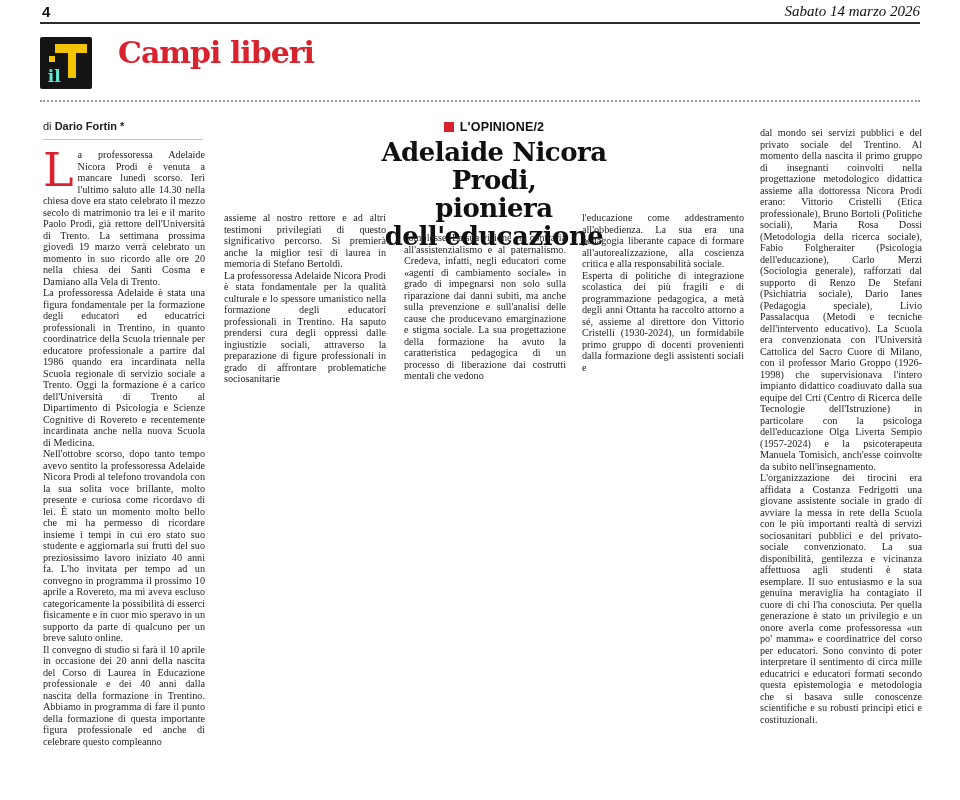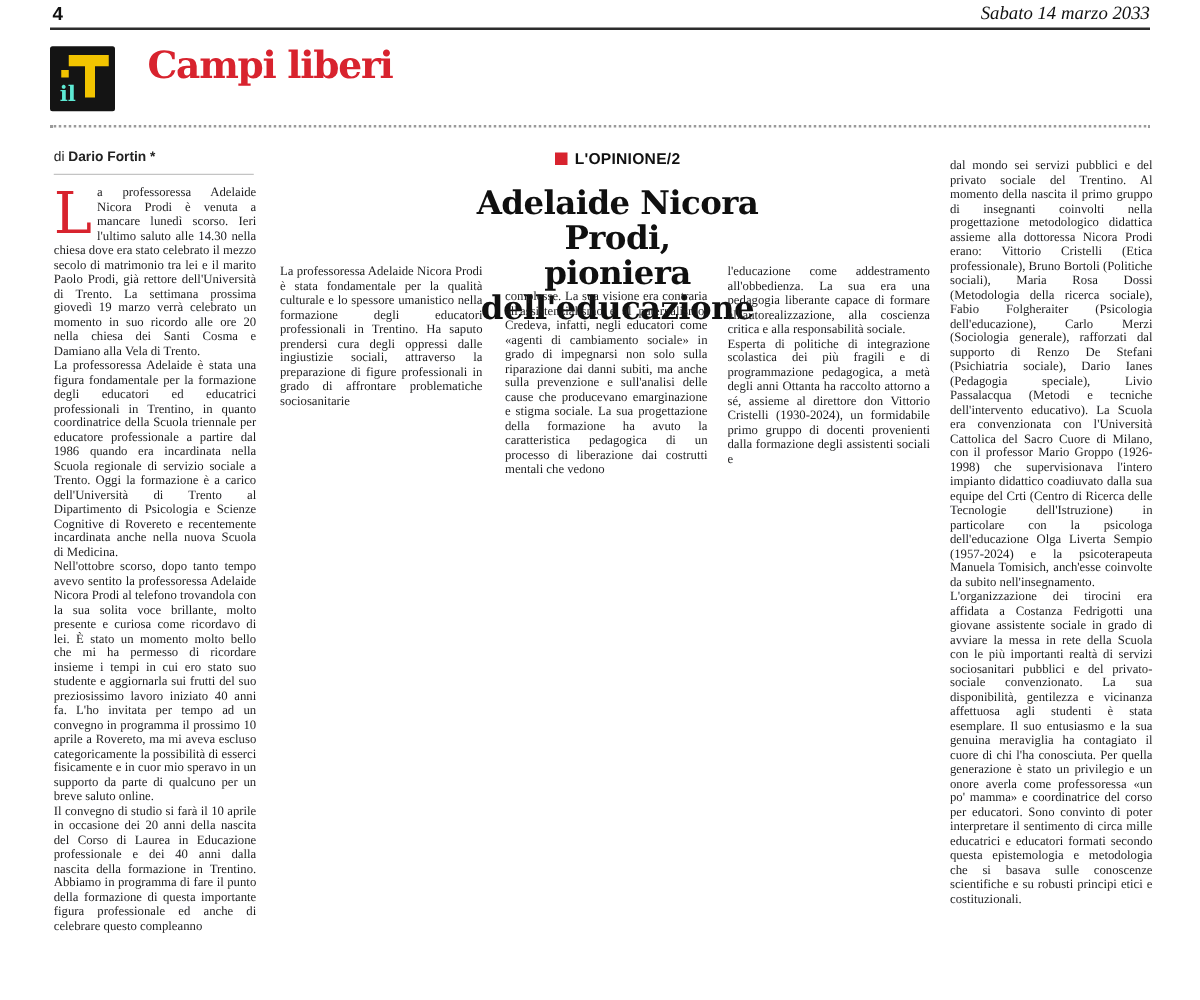--- a/index.html
+++ b/index.html
@@ -22,41 +22,41 @@
   .dot-rule{position:absolute;left:40px;right:40px;top:100px;border-top:2px dotted #9a9a9a;}
   
   .byline{position:absolute;left:43px;top:120px;width:162px;font-family:"Liberation Sans",sans-serif;font-size:11px;color:#222;}
   .byline b{font-weight:bold;}
   .byline-rule{position:absolute;left:43px;top:139px;width:160px;border-top:1px solid #c4c4c4;}
   
   .headline-block{position:absolute;left:342px;top:120px;width:304px;text-align:center;}
   .kicker{display:flex;align-items:center;justify-content:center;gap:6px;margin-bottom:3px;text-align:center;}
   .kicker-square{width:10px;height:10px;background:#d8232e;display:inline-block;}
   .kicker-text{font-family:"Liberation Sans",sans-serif;font-weight:bold;font-size:12.5px;color:#111;letter-spacing:.2px;}
-  .headline{font-family:"DejaVu Serif",serif;font-weight:bold;font-size:26px;line-height:28px;color:#101010;letter-spacing:-.5px;margin:15px;}
+  .headline{font-family:"DejaVu Serif",serif;font-weight:bold;font-size:26px;line-height:28px;color:#101010;letter-spacing:-.5px;margin:4px;}
   
   .col{position:absolute;width:162px;font-size:10.2px;line-height:11.5px;text-align:justify;color:#1d1d1f;overflow:hidden;}
   .col p{margin:0;}
   .col-1{left:43px;top:149px;height:651px;}
   .col-2{left:224px;top:212px;height:200px;}
   .col-3{left:404px;top:212px;height:200px;margin-top:20px;}
   .col-4{left:582px;top:212px;height:200px;}
   .col-5{left:760px;top:127px;height:626px;}
   .dropcap{float:left;color:#d8232e;font-family:"DejaVu Serif",serif;font-size:46px;line-height:38px;padding:2px 4px 0 0;font-weight:normal;}
   
   .article-footer{position:absolute;left:758px;top:756px;width:164px;text-align:right;font-family:"Liberation Sans",sans-serif;font-weight:bold;font-size:10.5px;line-height:12.5px;color:#111;}
 </style>
 </head>
 <body>
 
 <div class="page">
 
   <div class="topbar">
     <span class="page-number">4</span>
-    <span class="page-date">Sabato 14 marzo 2033</span>
+    <span class="page-date">Sabato 14 marzo 2026</span>
   </div>
   <div class="top-rule"></div>
 
   <div class="logo">
     <span class="tbar-h"></span>
     <span class="tbar-v"></span>
     <span class="idot"></span>
     <span class="il">il</span>
   </div>
   <div class="section-title">Campi liberi</div>
@@ -80,20 +80,21 @@
   </div>
 
   <div class="col col-1">
     <p><span class="dropcap">L</span><span>a professoressa Adelaide Nicora Prodi è venuta a mancare lunedì scorso. Ieri l'ultimo saluto alle 14.30 nella chiesa dove era stato celebrato il mezzo secolo di matrimonio tra lei e il marito Paolo Prodi, già rettore dell'Università di Trento. La settimana prossima giovedì 19 marzo verrà celebrato un momento in suo ricordo alle ore 20 nella chiesa dei Santi Cosma e Damiano alla Vela di Trento.</span></p>
     <p>La professoressa Adelaide è stata una figura fondamentale per la formazione degli educatori ed educatrici professionali in Trentino, in quanto coordinatrice della Scuola triennale per educatore professionale a partire dal 1986 quando era incardinata nella Scuola regionale di servizio sociale a Trento. Oggi la formazione è a carico dell'Università di Trento al Dipartimento di Psicologia e Scienze Cognitive di Rovereto e recentemente incardinata anche nella nuova Scuola di Medicina.</p>
     <p>Nell'ottobre scorso, dopo tanto tempo avevo sentito la professoressa Adelaide Nicora Prodi al telefono trovandola con la sua solita voce brillante, molto presente e curiosa come ricordavo di lei. È stato un momento molto bello che mi ha permesso di ricordare insieme i tempi in cui ero stato suo studente e aggiornarla sui frutti del suo preziosissimo lavoro iniziato 40 anni fa. L'ho invitata per tempo ad un convegno in programma il prossimo 10 aprile a Rovereto, ma mi aveva escluso categoricamente la possibilità di esserci fisicamente e in cuor mio speravo in un supporto da parte di qualcuno per un breve saluto online.</p>
     <p>Il convegno di studio si farà il 10 aprile in occasione dei 20 anni della nascita del Corso di Laurea in Educazione professionale e dei 40 anni dalla nascita della formazione in Trentino. Abbiamo in programma di fare il punto della formazione di questa importante figura professionale ed anche di celebrare questo compleanno</p>
   </div>
 
   <div class="col col-2">
+    <p>assieme al nostro rettore e ad altri testimoni privilegiati di questo significativo percorso. Si premierà anche la miglior tesi di laurea in memoria di Stefano Bertoldi.</p>
     <p>La professoressa Adelaide Nicora Prodi è stata fondamentale per la qualità culturale e lo spessore umanistico nella formazione degli educatori professionali in Trentino. Ha saputo prendersi cura degli oppressi dalle ingiustizie sociali, attraverso la preparazione di figure professionali in grado di affrontare problematiche sociosanitarie</p>
   </div>
 
   <div class="col col-3">
     <p>complesse. La sua visione era contraria all'assistenzialismo e al paternalismo. Credeva, infatti, negli educatori come «agenti di cambiamento sociale» in grado di impegnarsi non solo sulla riparazione dai danni subiti, ma anche sulla prevenzione e sull'analisi delle cause che producevano emarginazione e stigma sociale. La sua progettazione della formazione ha avuto la caratteristica pedagogica di un processo di liberazione dai costrutti mentali che vedono</p>
   </div>
 
   <div class="col col-4">
     <p>l'educazione come addestramento all'obbedienza. La sua era una pedagogia liberante capace di formare all'autorealizzazione, alla coscienza critica e alla responsabilità sociale.</p>
     <p>Esperta di politiche di integrazione scolastica dei più fragili e di programmazione pedagogica, a metà degli anni Ottanta ha raccolto attorno a sé, assieme al direttore don Vittorio Cristelli (1930-2024), un formidabile primo gruppo di docenti provenienti dalla formazione degli assistenti sociali e</p>

